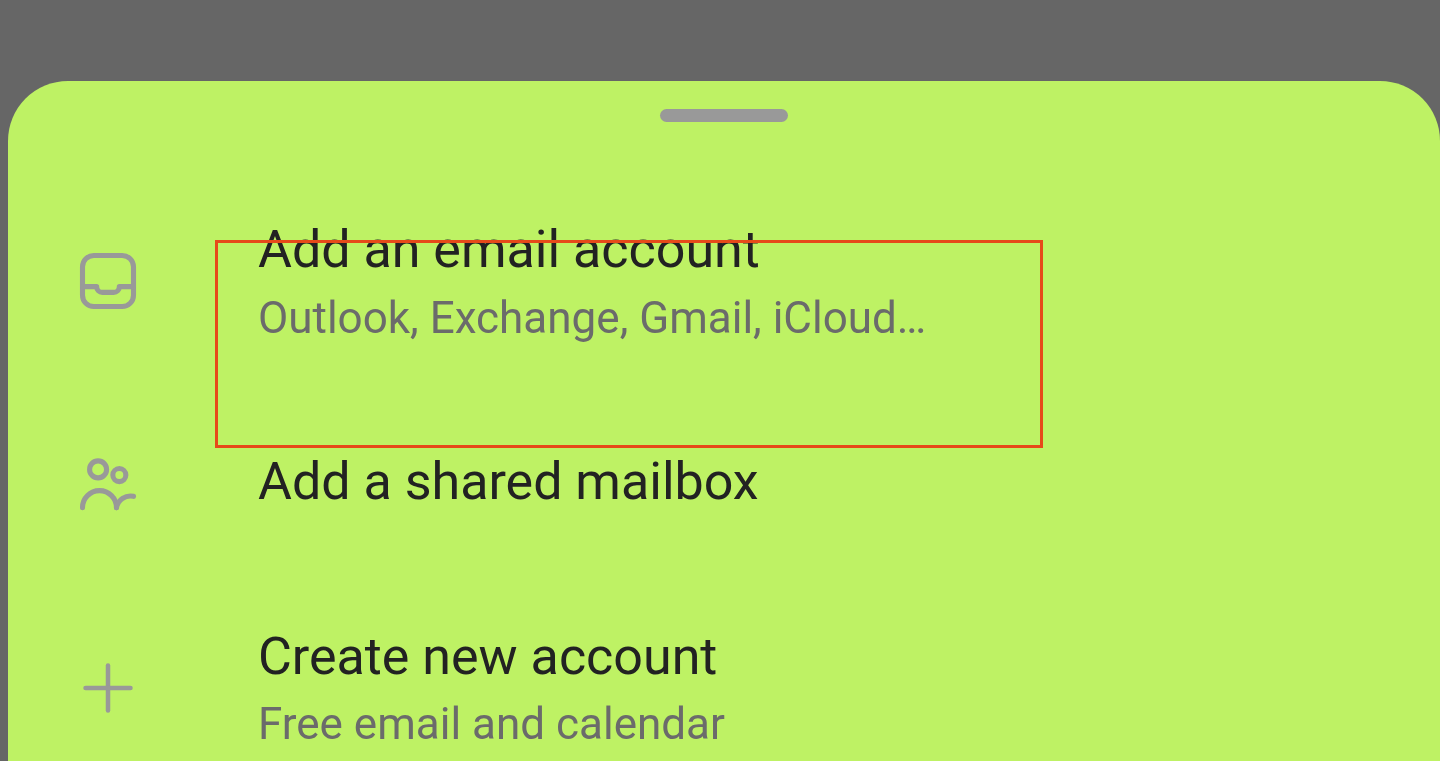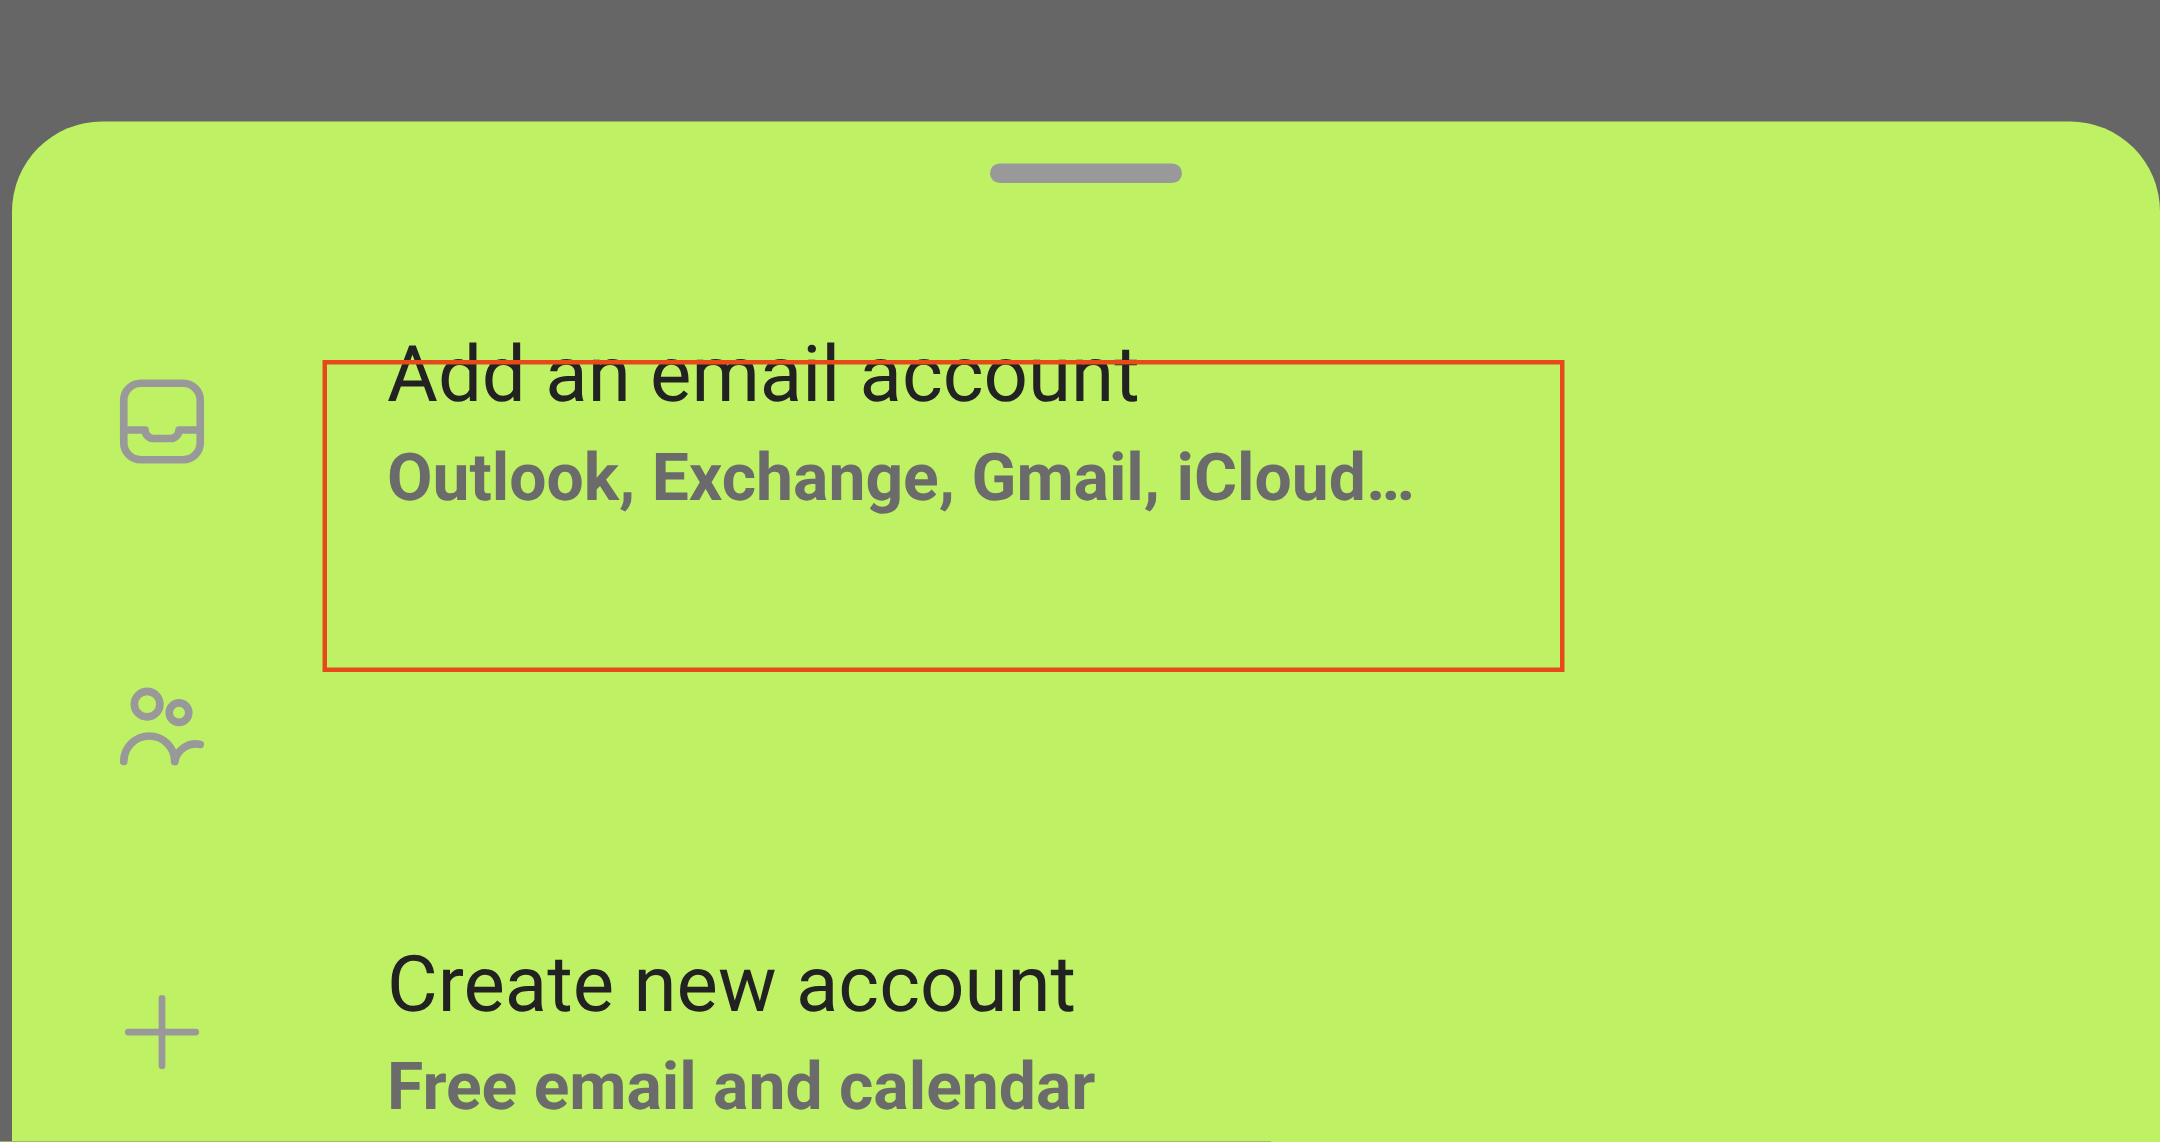--- a/index.html
+++ b/index.html
@@ -68,21 +68,21 @@
     }
     .menu-item .title {
       font-size: 52px;
       font-weight: 400;
       color: #222;
       line-height: 1.3;
       margin-bottom: 6px;
     }
     .menu-item .subtitle {
       font-size: 44px;
-      font-weight: 700;
+      font-weight: 400;
       color: #6b6b6b;
       line-height: 1.3;
     }
     .highlight-box {
       position: absolute;
       border: 3px solid #e64a19;
       pointer-events: none;
       left: 207px;
       top: 159px;
       width: 828px;
@@ -115,20 +115,21 @@
     <div class="menu-item">
       <div class="icon-wrap">
         <svg width="68" height="68" viewBox="0 0 24 24" fill="none" stroke="currentColor" stroke-width="1.8" stroke-linecap="round" stroke-linejoin="round">
           <circle cx="8.5" cy="6.5" r="3"></circle>
           <circle cx="16" cy="8.5" r="2.3"></circle>
           <path d="M3 20 a6 6 0 0 1 12 0"></path>
           <path d="M15 20 a5 5 0 0 1 6 -4"></path>
         </svg>
       </div>
       <div class="text-wrap">
+        <span class="title">Add a shared mailbox</span>
       </div>
     </div>
 
     <div class="menu-item">
       <div class="icon-wrap">
         <svg width="60" height="60" viewBox="0 0 24 24" fill="none" stroke="currentColor" stroke-width="1.8" stroke-linecap="round" stroke-linejoin="round">
           <line x1="12" y1="3" x2="12" y2="21"></line>
           <line x1="3" y1="12" x2="21" y2="12"></line>
         </svg>
       </div>

